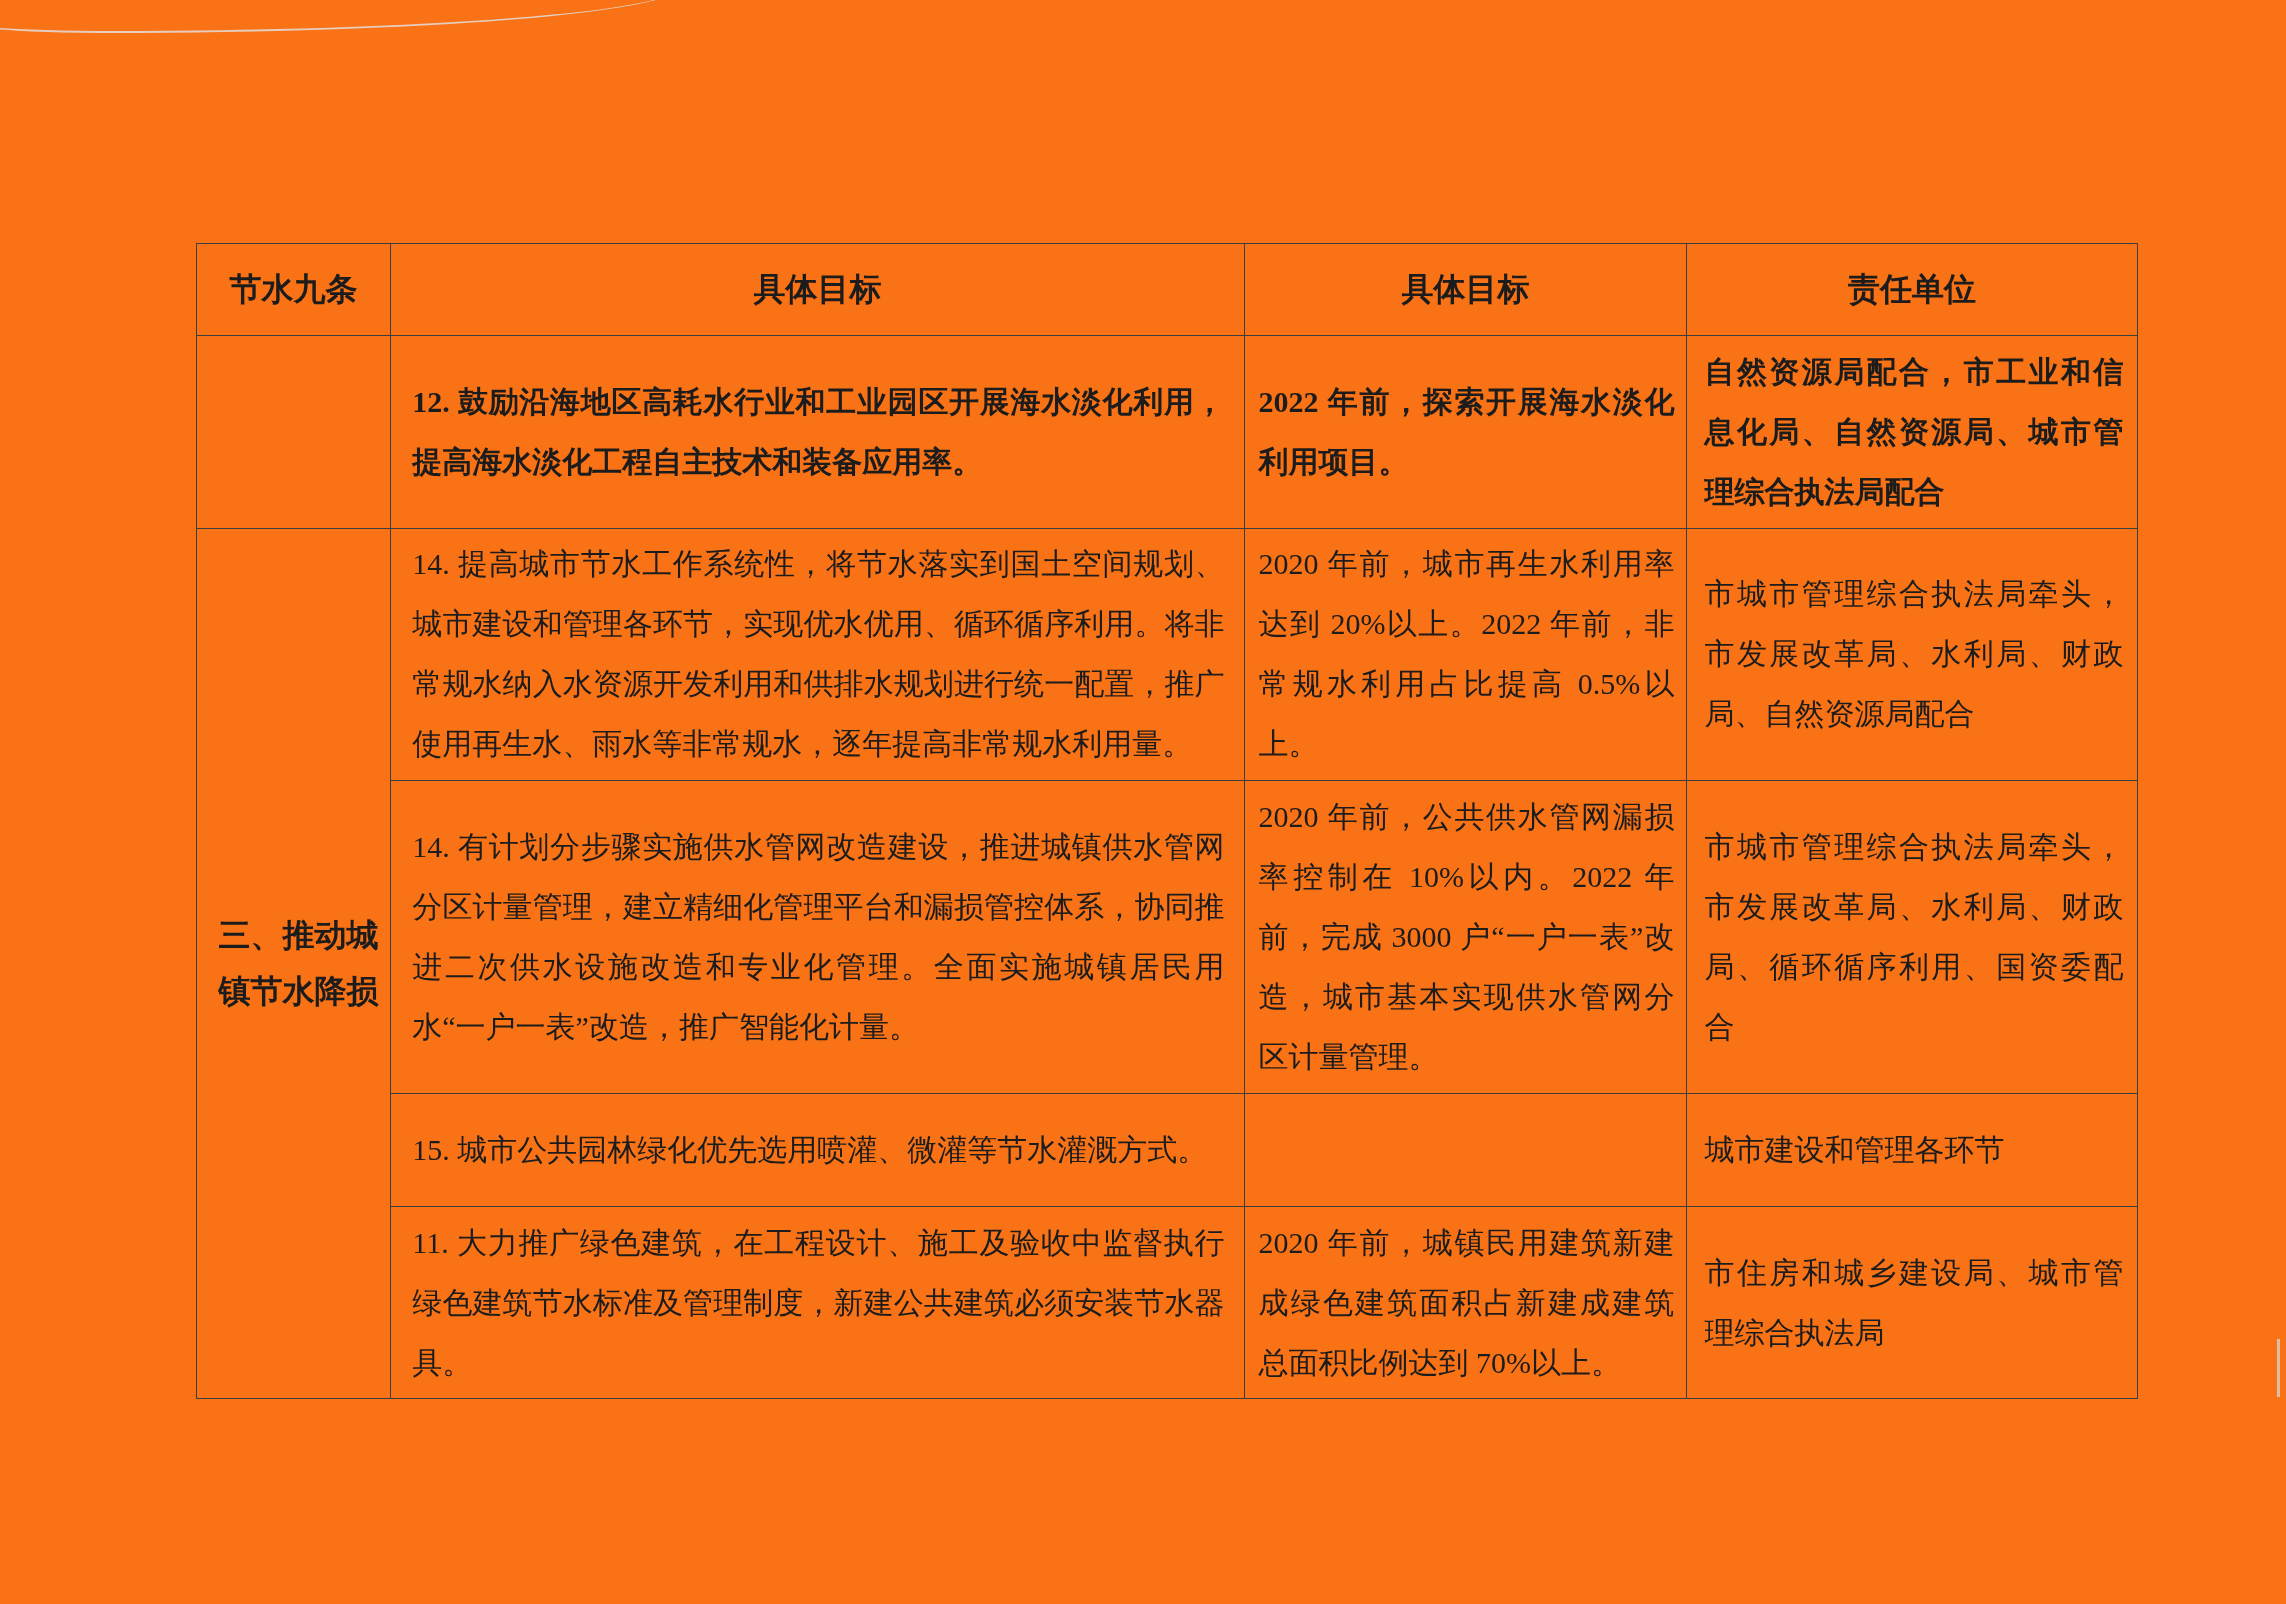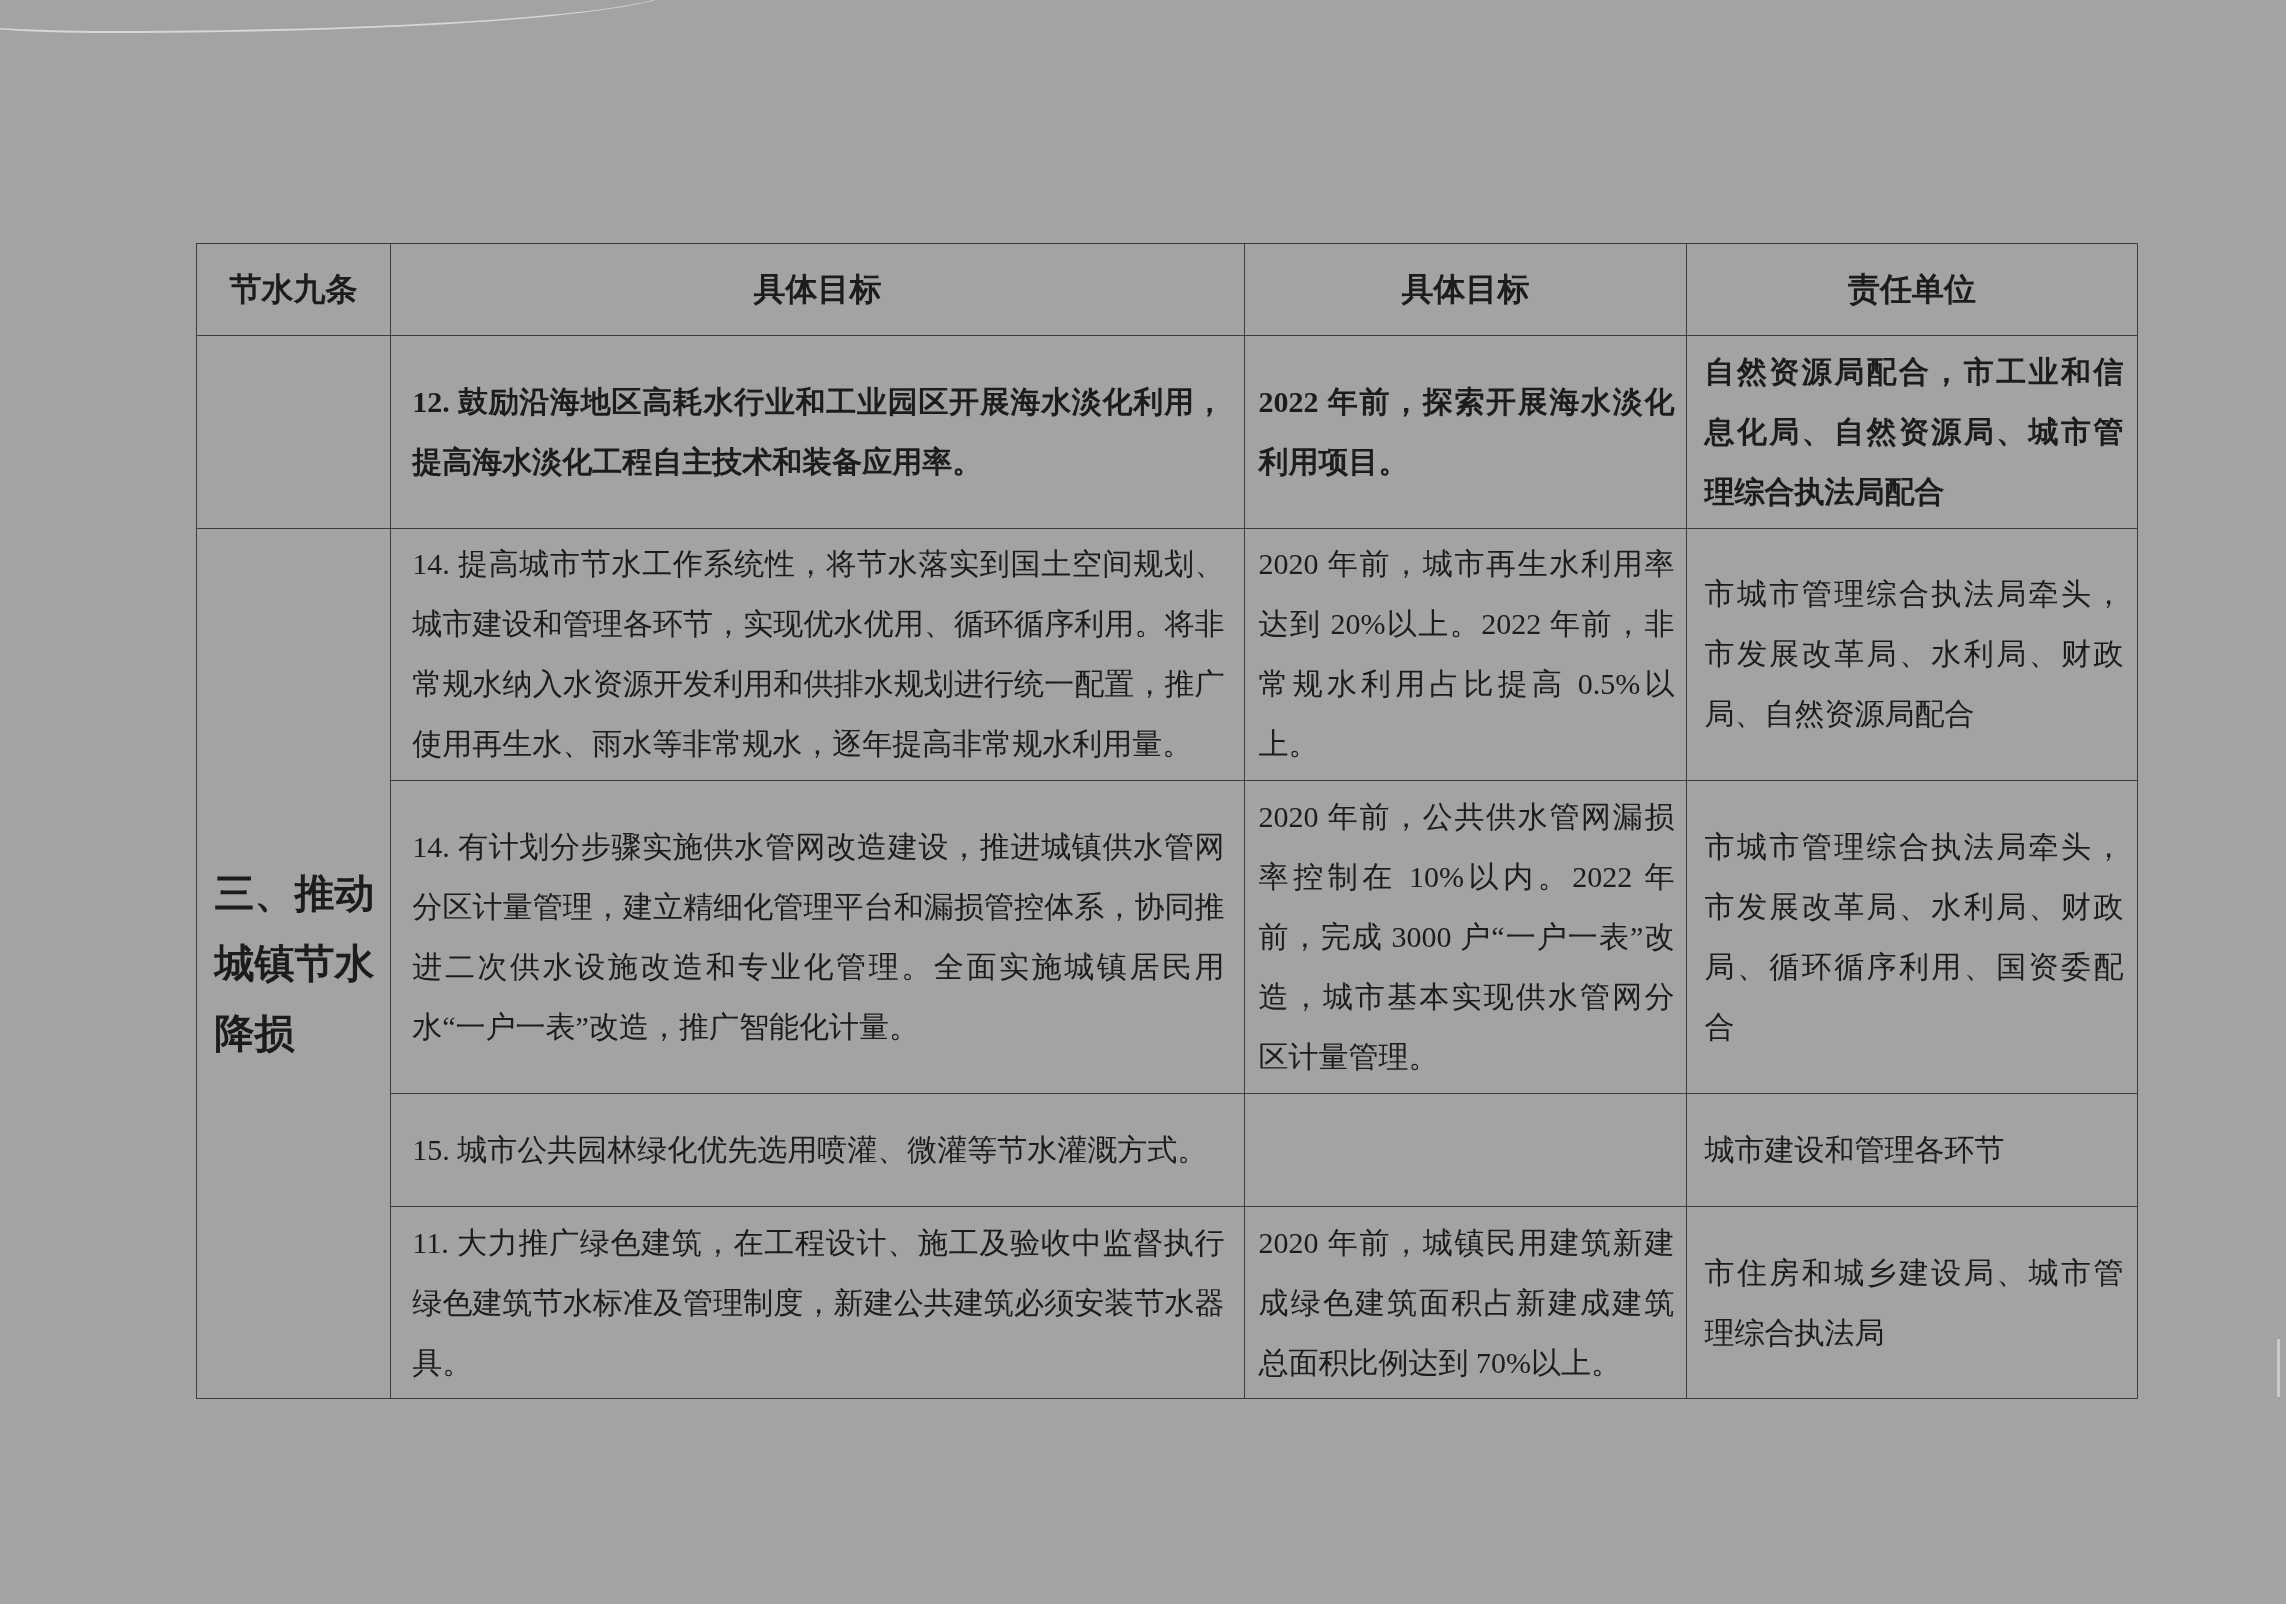--- a/index.html
+++ b/index.html
@@ -5,21 +5,21 @@
   html, body {
     margin: 0;
     padding: 0;
     background: #ffffff;
     font-family: "Liberation Serif", "DejaVu Serif", serif;
   }
   .page {
     position: relative;
     width: 2286px;
     height: 1605px;
-    background: #a3a3a3;
+    background: #f97316;
     overflow: hidden;
     color: #1c1c1c;
   }
   
   .scan-top {
     position: absolute;
     top: -27px; left: -58px;
     width: 737px; height: 58px;
     border-bottom: 2.9px solid #e3e4e8;
     border-radius: 0 0 100% 30%;
@@ -67,23 +67,23 @@
     line-height: 2.0;
     text-align: justify;
     text-justify: inter-character;
   }
   td.task   { padding: 5.8px 19.4px 5.8px 21.3px; }
   td.target { padding: 5.8px 11.6px 5.8px 13.6px; }
   td.resp   { padding: 5.8px 13.6px 5.8px 17.5px; }
   td.section-cell {
     font-family: "Liberation Sans", "DejaVu Sans", sans-serif;
     font-weight: bold;
-    font-size: 40px;
+    font-size: 32px;
     line-height: 1.75;
-    text-align: left;
+    text-align: right;
     padding: 0 11.6px 0 17.5px;
   }
   .page-number {
     position: absolute;
     left: 0; right: 0;
     top: 1412px;
     text-align: center;
     font-family: "Liberation Sans", "DejaVu Sans", sans-serif;
     font-size: 26px;
     color: #2a2a2a;

